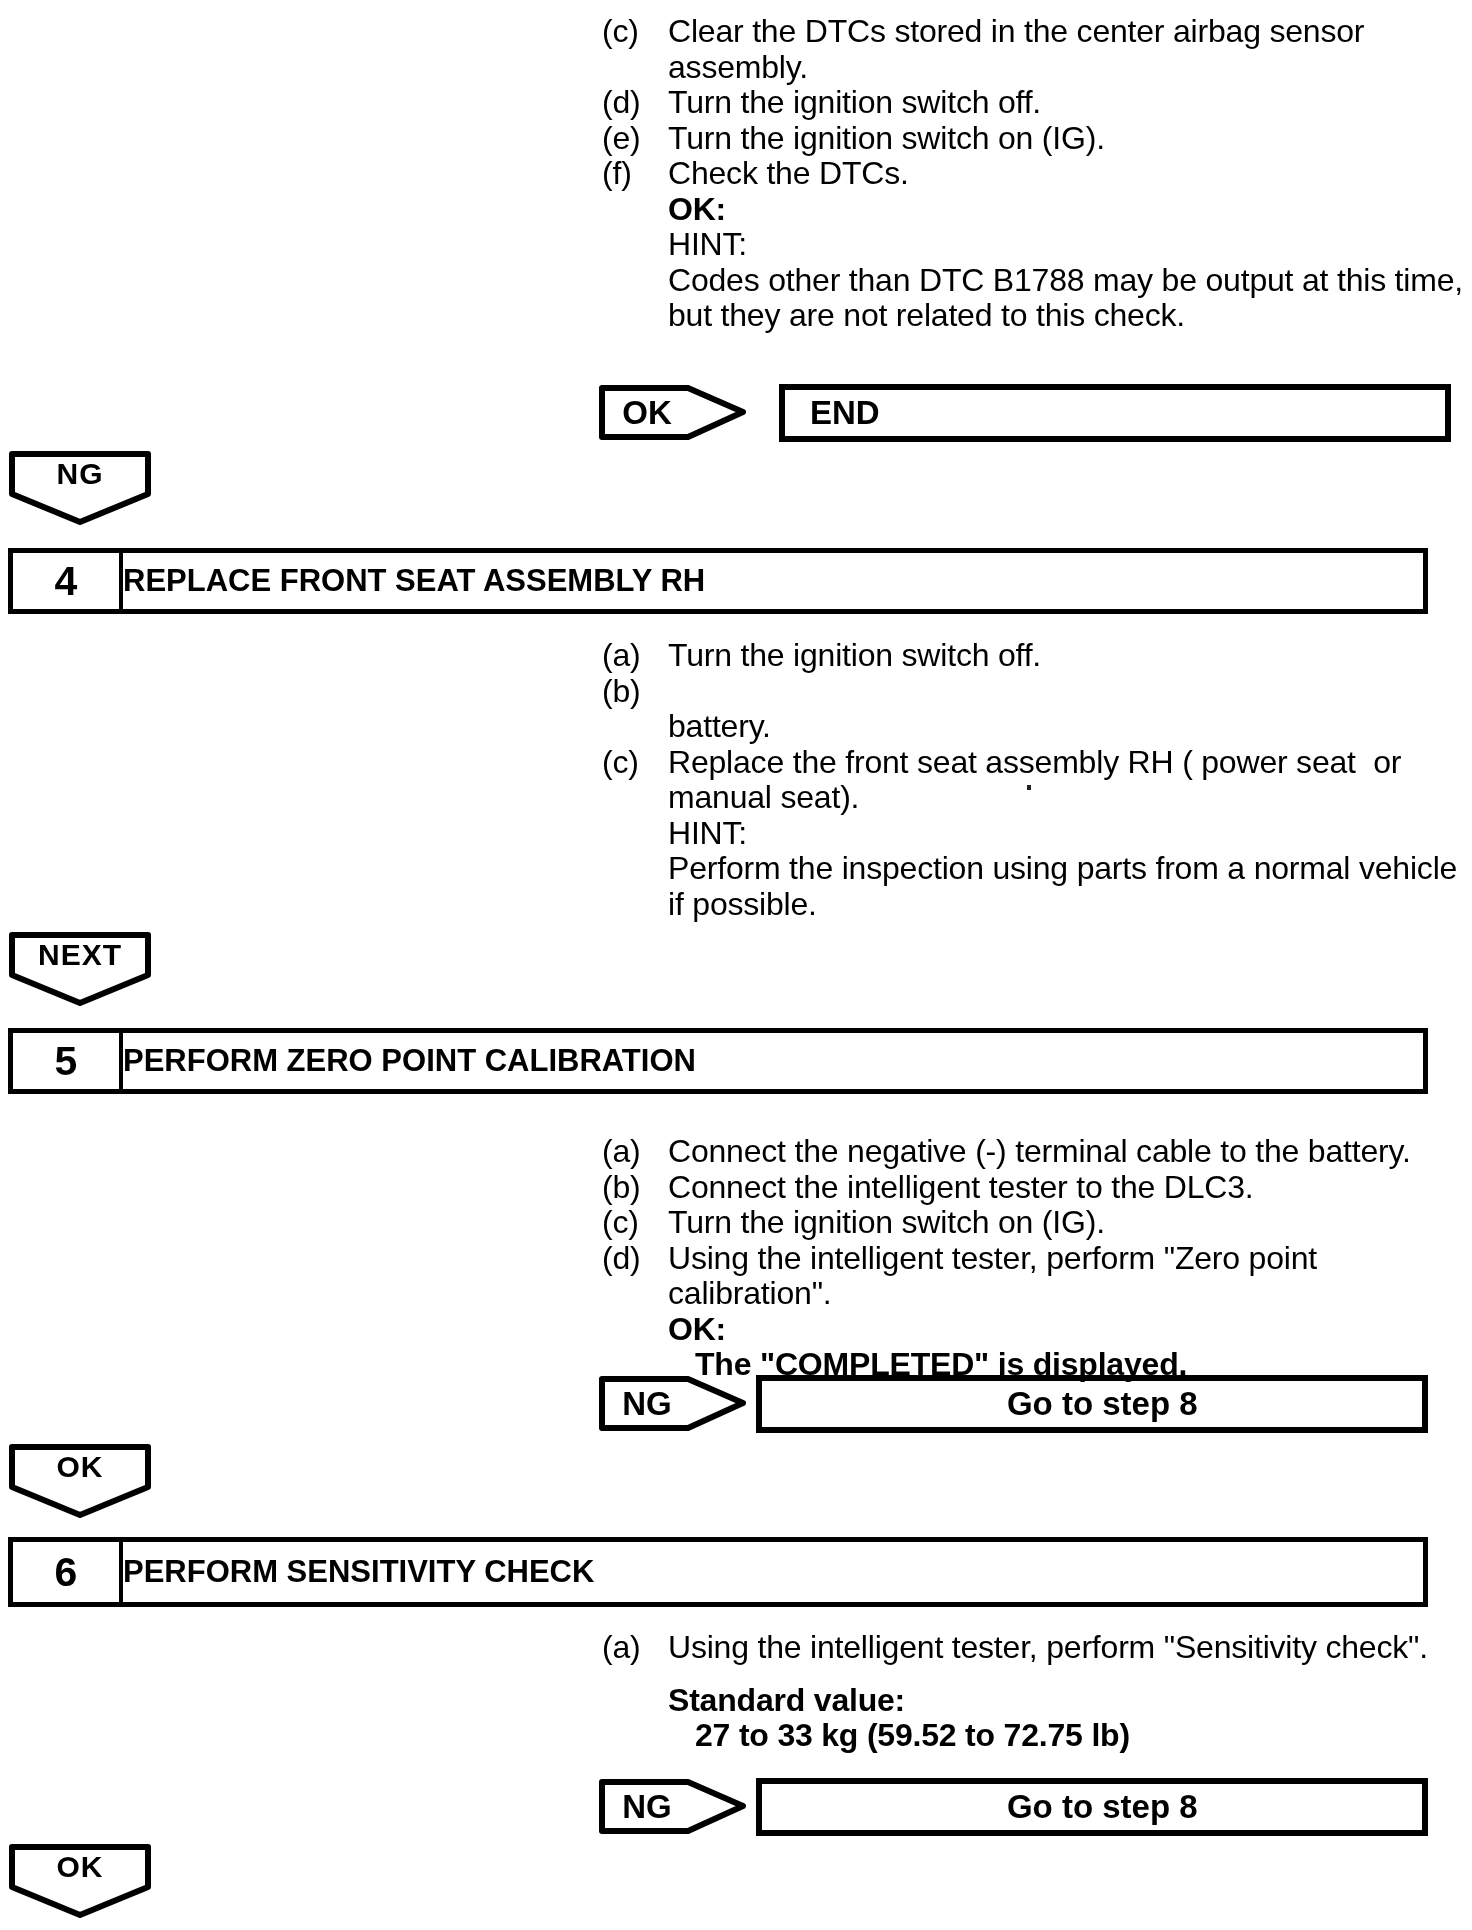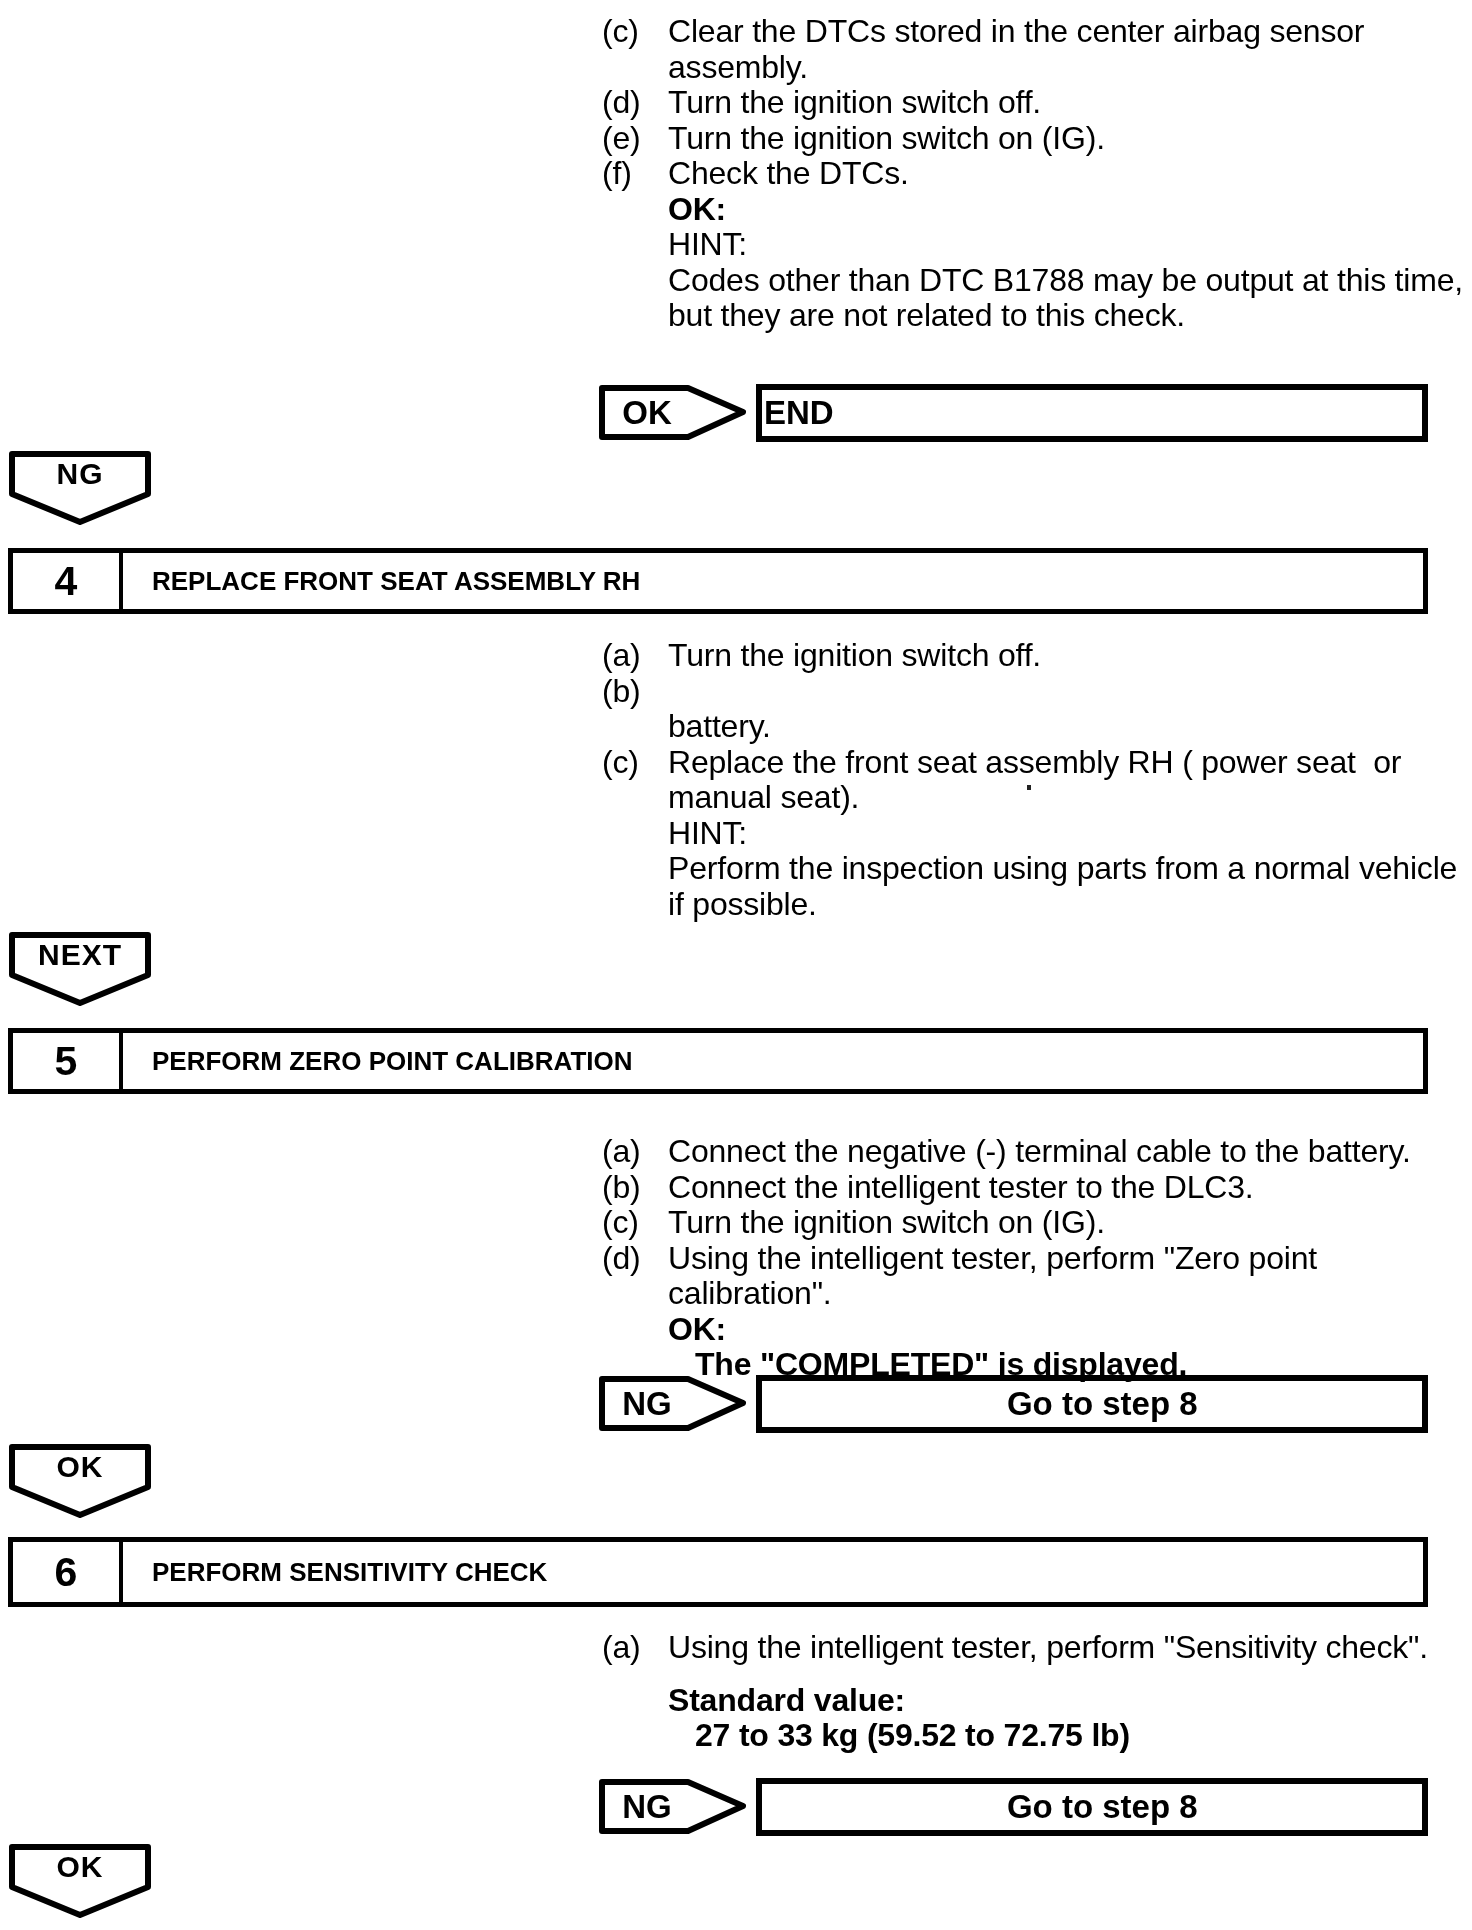--- a/index.html
+++ b/index.html
@@ -20,22 +20,22 @@
   .shead {
     position:absolute; left:8px; width:1420px; height:66px;
     border:5px solid #000; box-sizing:border-box; display:flex; align-items:stretch;
   }
   .shead .num {
     width:106px; border-right:4px solid #000; display:flex;
     align-items:center; justify-content:center;
     font-size:41px; font-weight:bold;
   }
   .shead .title {
-    flex:1; display:flex; align-items:center; padding-left:29px;
-    font-size:26px; font-weight:bold; white-space:pre;
+    flex:1; display:flex; align-items:center; padding-left:0;
+    font-size:31px; font-weight:bold; white-space:pre;
   }
   
   .badge { position:absolute; left:8px; width:144px; height:76px; }
   .badge svg { position:absolute; left:0; top:0; }
   .badge .lbl {
     position:absolute; left:0; top:3px; width:144px; height:42px;
     line-height:42px; text-align:center; font-size:30px; font-weight:bold;
     letter-spacing:1px;
   }
   
@@ -45,21 +45,21 @@
   .flow .arrow .lbl {
     position:absolute; left:0; top:0; width:98px; height:57px; line-height:57px;
     text-align:center; font-size:33px; font-weight:bold;
   }
   .flow .rbox {
     position:absolute; left:158px; top:0; width:672px; height:58px;
     border:6px solid #000; box-sizing:border-box;
     display:flex; align-items:center;
     font-size:33px; font-weight:bold; white-space:pre;
   }
-  .flow .rbox.left { padding-left:2px; }
+  .flow .rbox.left { padding-left:25px;margin-left:23px; }
   .flow .rbox .ctr { display:block; width:66%; text-align:right; }
   
   .speck { position:absolute; width:4px; height:5px; background:#222; }
 </style>
 </head>
 <body>
 
 <div id="page">
 
   <div class="tblock" style="top:14px">

